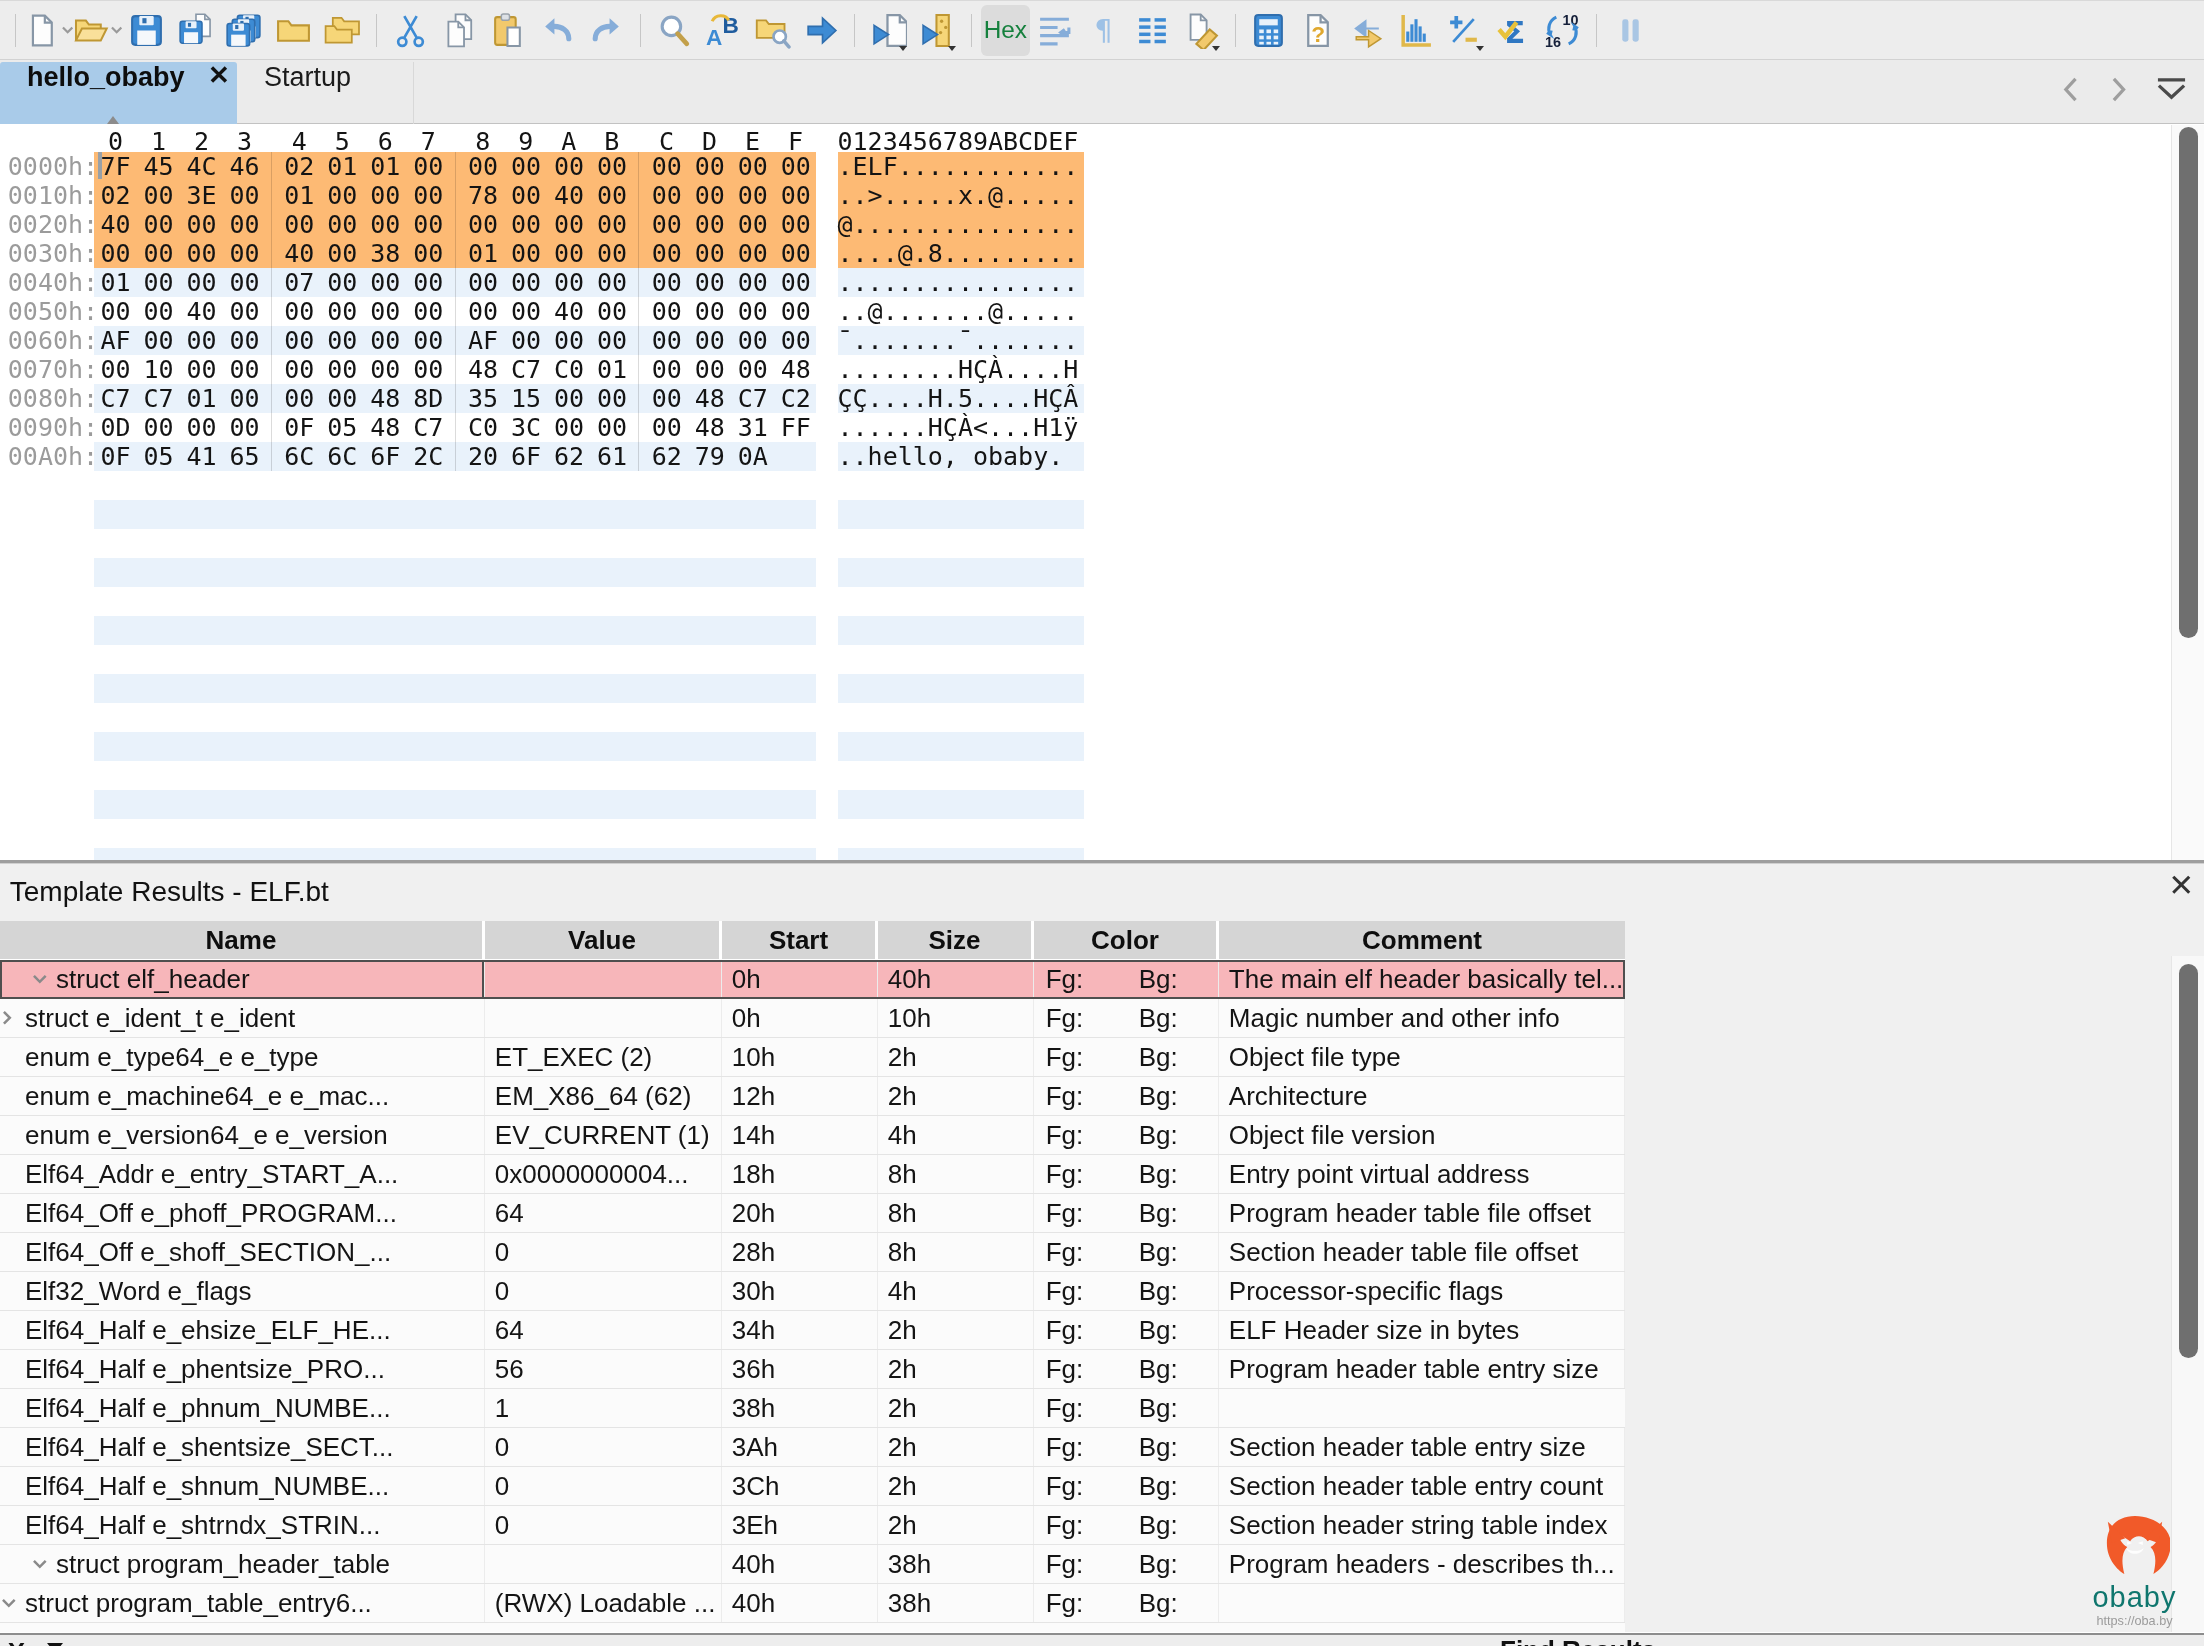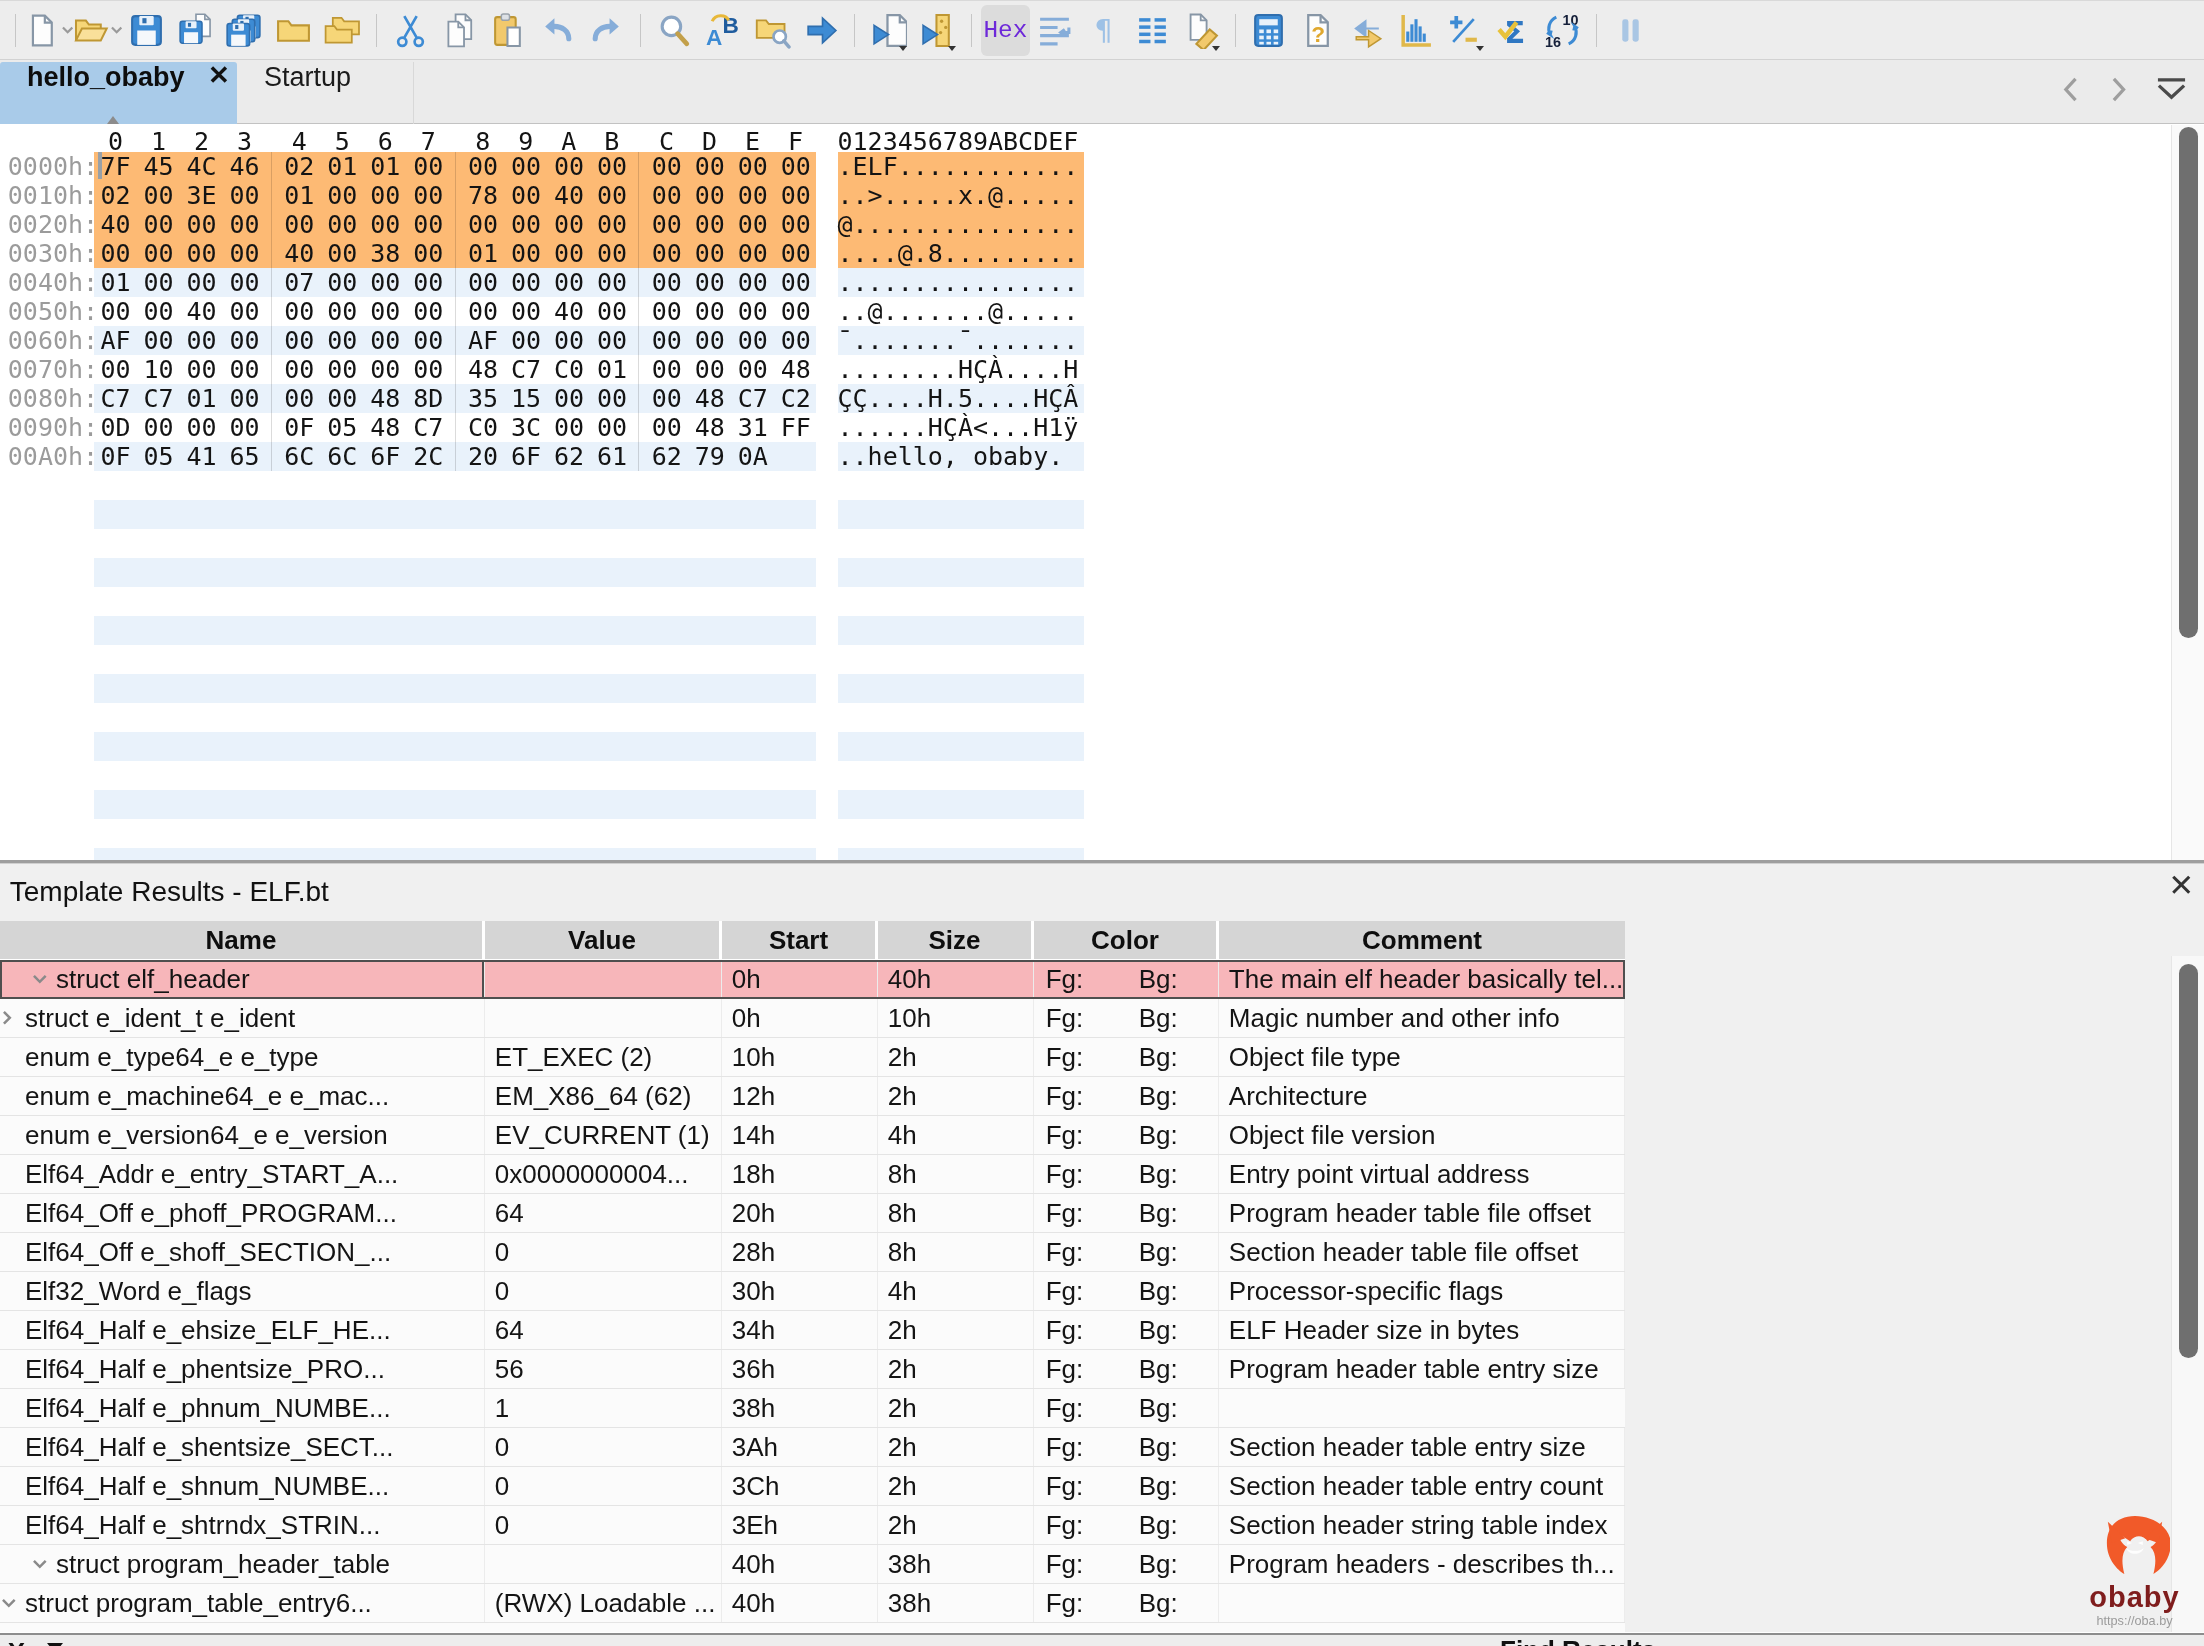--- a/index.html
+++ b/index.html
@@ -7,21 +7,21 @@
        font-family:"Liberation Sans", sans-serif;-webkit-font-smoothing:antialiased;}
   .abs{position:absolute;}
 
   
   #toolbar{left:0;top:0;width:2204px;height:60px;background:#ededed;border-top:1px solid #d9d9d9;
            border-bottom:1px solid #d2d2d2;display:flex;align-items:center;padding-left:5.9px;box-sizing:border-box;}
   .tbtn{width:49px;height:51px;display:flex;align-items:center;justify-content:center;border-radius:5.9px;position:relative;flex:0 0 auto;}
   .tbtn svg{display:block;}
   .tbtn.active{background:#dcdcdc;}
   .tsep{width:1px;height:33px;background:#c6c6c6;margin:0 8.8px;flex:0 0 auto;}
-  .hexlabel{font-size:24.4px;color:#6d28d9;font-family:Liberation Mono, monospace;}
+  .hexlabel{font-size:24.4px;color:#15803d;font-family:Liberation Sans, sans-serif;}
 
   
   #tabstrip{left:0;top:60px;width:2204px;height:64px;background:#ebebeb;border-bottom:1px solid #c2c2c2;box-sizing:border-box;}
   .tab{position:absolute;top:2px;height:62px;display:flex;align-items:flex-start;box-sizing:border-box;}
   .tab.active{left:0;width:237px;background:#a9cbe9;border-radius:2.9px 2.9px 0 0;}
   .tab.active .tlabel{font-weight:bold;color:#0d0d0d;}
   .tab.plain{left:237px;width:177px;border-right:1px solid #d8d8d8;}
   .tlabel{font-size:27px;color:#1b1b1b;padding-left:27px;}
   .tclose{margin-left:23.4px;font-size:26px;font-weight:bold;color:#111;line-height:1;}
   .tabnav{position:absolute;top:13.7px;display:flex;align-items:center;gap:25px;right:15.6px;}
@@ -75,21 +75,21 @@
 
   
   #botdiv{left:0;top:1633px;width:2204px;height:2px;background:#8d8d8d;}
   #botstrip{left:0;top:1635px;width:2204px;height:11.7px;background:#ededed;}
   #fr-close{position:absolute;left:7.8px;top:2px;font-size:26px;font-weight:bold;color:#111;}
   #fr-tri{position:absolute;left:47px;top:7.8px;width:0;height:0;border-left:8.8px solid transparent;border-right:8.8px solid transparent;border-top:10.7px solid #111;}
   #fr-title{position:absolute;left:1500px;top:0px;font-size:26px;font-weight:600;color:#111;}
 
   
   #watermark{left:2081px;top:1514px;width:107px;height:119px;text-align:center;z-index:5;}
-  #wm-name{font-size:29px;color:#7f1d1d;font-weight:700;letter-spacing:1px;line-height:1.05;}
+  #wm-name{font-size:29px;color:#0f766e;font-weight:400;letter-spacing:1px;line-height:1.05;}
   #wm-url{font-size:12.7px;color:#9b9b9b;margin-top:2px;}
 </style>
 </head>
 <body>
 
 <div id="toolbar" class="abs">
     <div class="tsep"></div>
     <div class="tbtn">
       <svg width="37" height="37" viewBox="0 0 36 36">
         <path d="M9 3h12l7 7v23H9z" fill="#fdfdfd" stroke="#8796a6" stroke-width="2.2"></path>

